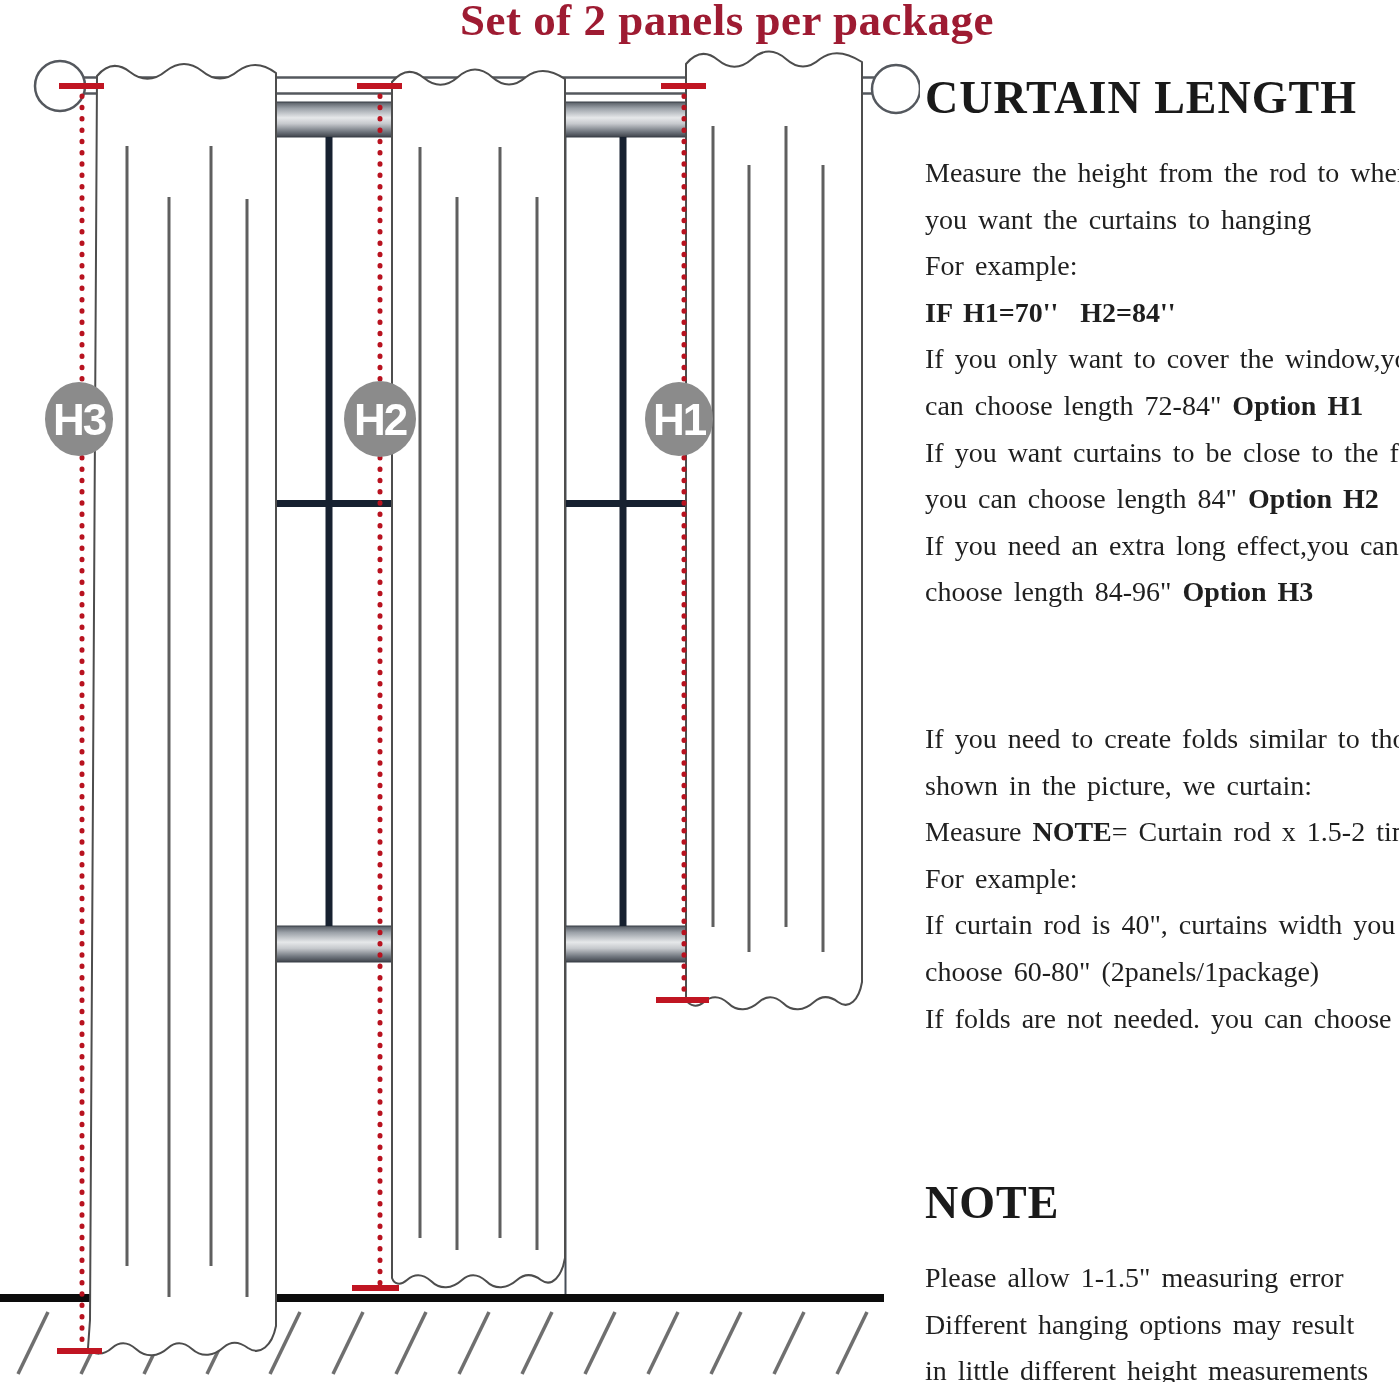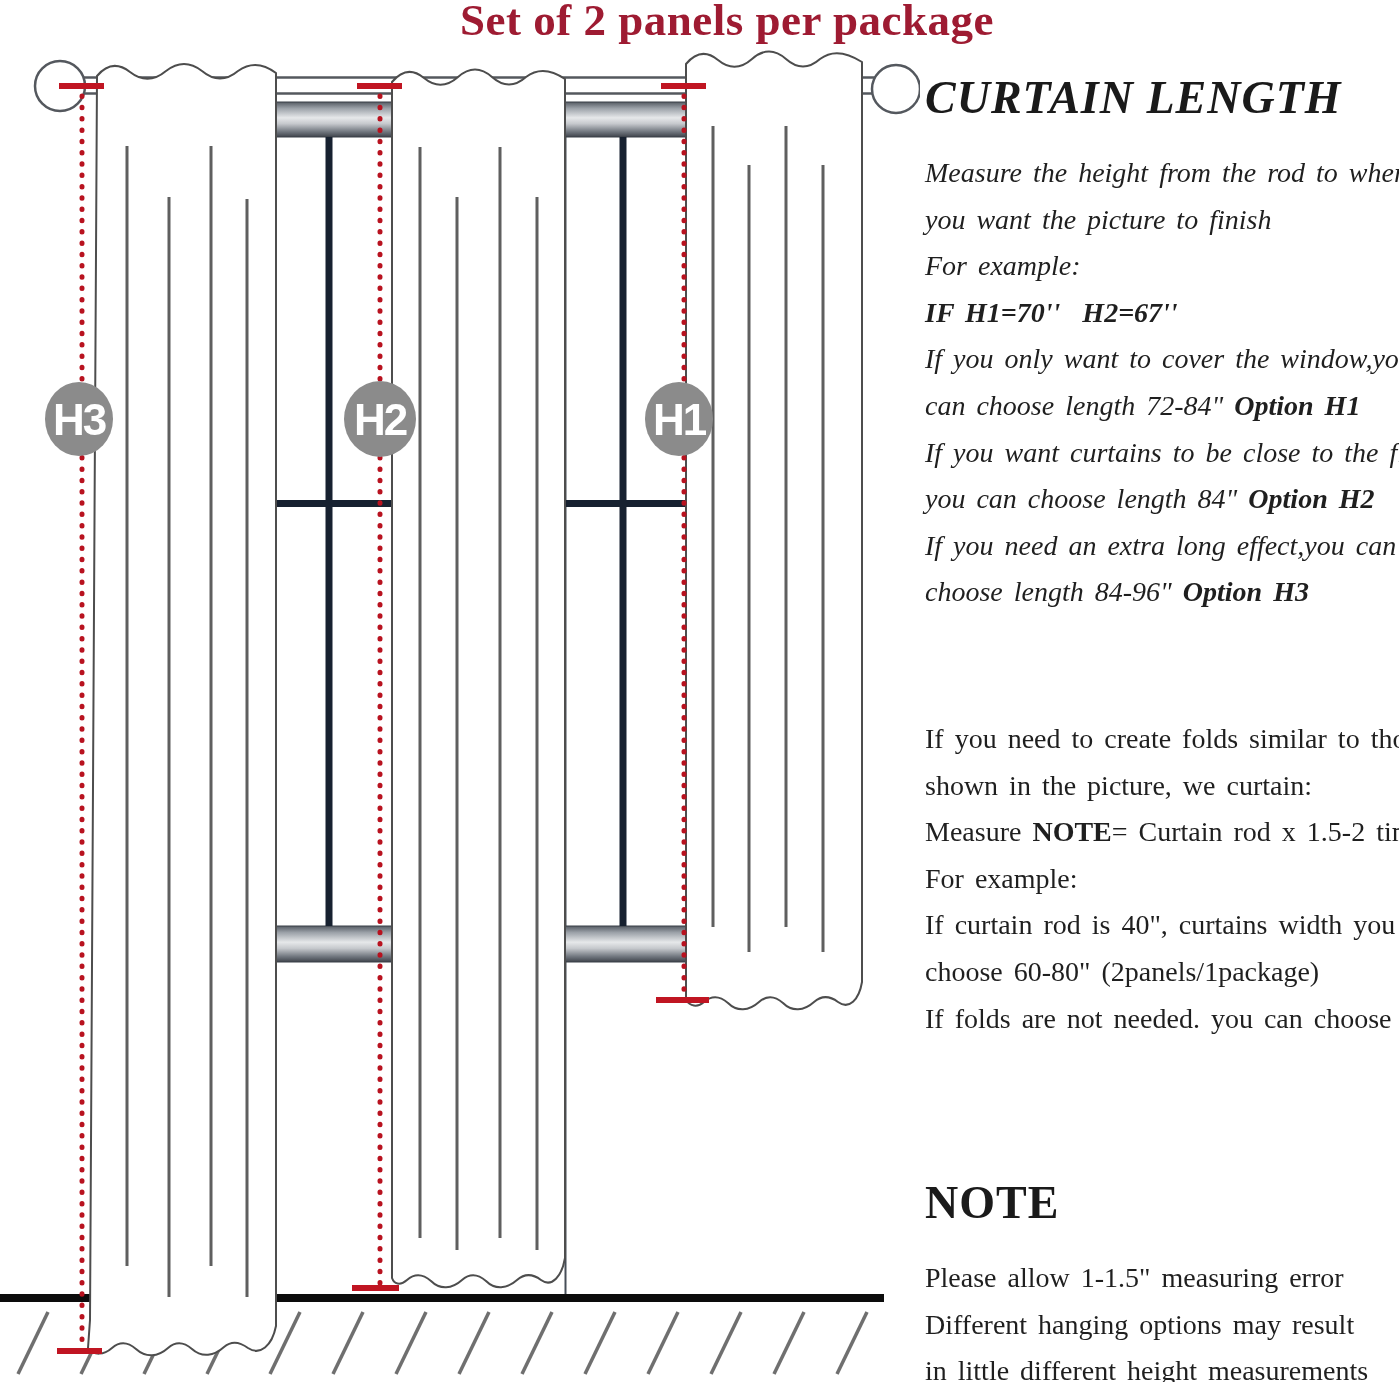--- a/index.html
+++ b/index.html
@@ -142,27 +142,27 @@
       <ellipse cx="380" cy="419" rx="36" ry="38" fill="#8b8b8b"></ellipse>
       <text x="380" y="419" dy="0.36em" text-anchor="middle" fill="#ffffff" font-size="44" font-weight="bold" letter-spacing="-2">H2</text>
     </g>
     <g font-family="Liberation Sans, DejaVu Sans, sans-serif">
       <ellipse cx="679" cy="419" rx="34" ry="37" fill="#8b8b8b"></ellipse>
       <text x="679" y="419" dy="0.36em" text-anchor="middle" fill="#ffffff" font-size="44" font-weight="bold" letter-spacing="-2">H1</text>
     </g>
   </svg>
 
   <div id="text-col">
-      <div class="sec" style="top: 72px; font-style: italic;">
+      <div class="sec" style="top: 72px;">
         <h2>CURTAIN LENGTH</h2>
         <div class="lines">
           <div class="ln"><span>Measure the height from the rod to where</span></div>
-          <div class="ln"><span>you want the picture to finish</span></div>
+          <div class="ln"><span>you want the curtains to hanging</span></div>
           <div class="ln"><span>For example:</span></div>
-          <div class="ln"><span class="b">IF H1=70''  H2=67''</span></div>
+          <div class="ln"><span class="b">IF H1=70''  H2=84''</span></div>
           <div class="ln"><span>If you only want to cover the window,you</span></div>
           <div class="ln"><span>can choose length 72-84" </span><span class="b">Option H1</span></div>
           <div class="ln"><span>If you want curtains to be close to the floor,</span></div>
           <div class="ln"><span>you can choose length 84" </span><span class="b">Option H2</span></div>
           <div class="ln"><span>If you need an extra long effect,you can</span></div>
           <div class="ln"><span>choose length 84-96" </span><span class="b">Option H3</span></div>
         </div>
       </div>
       <div class="sec" style="top: 690px;">
         <div class="lines">

